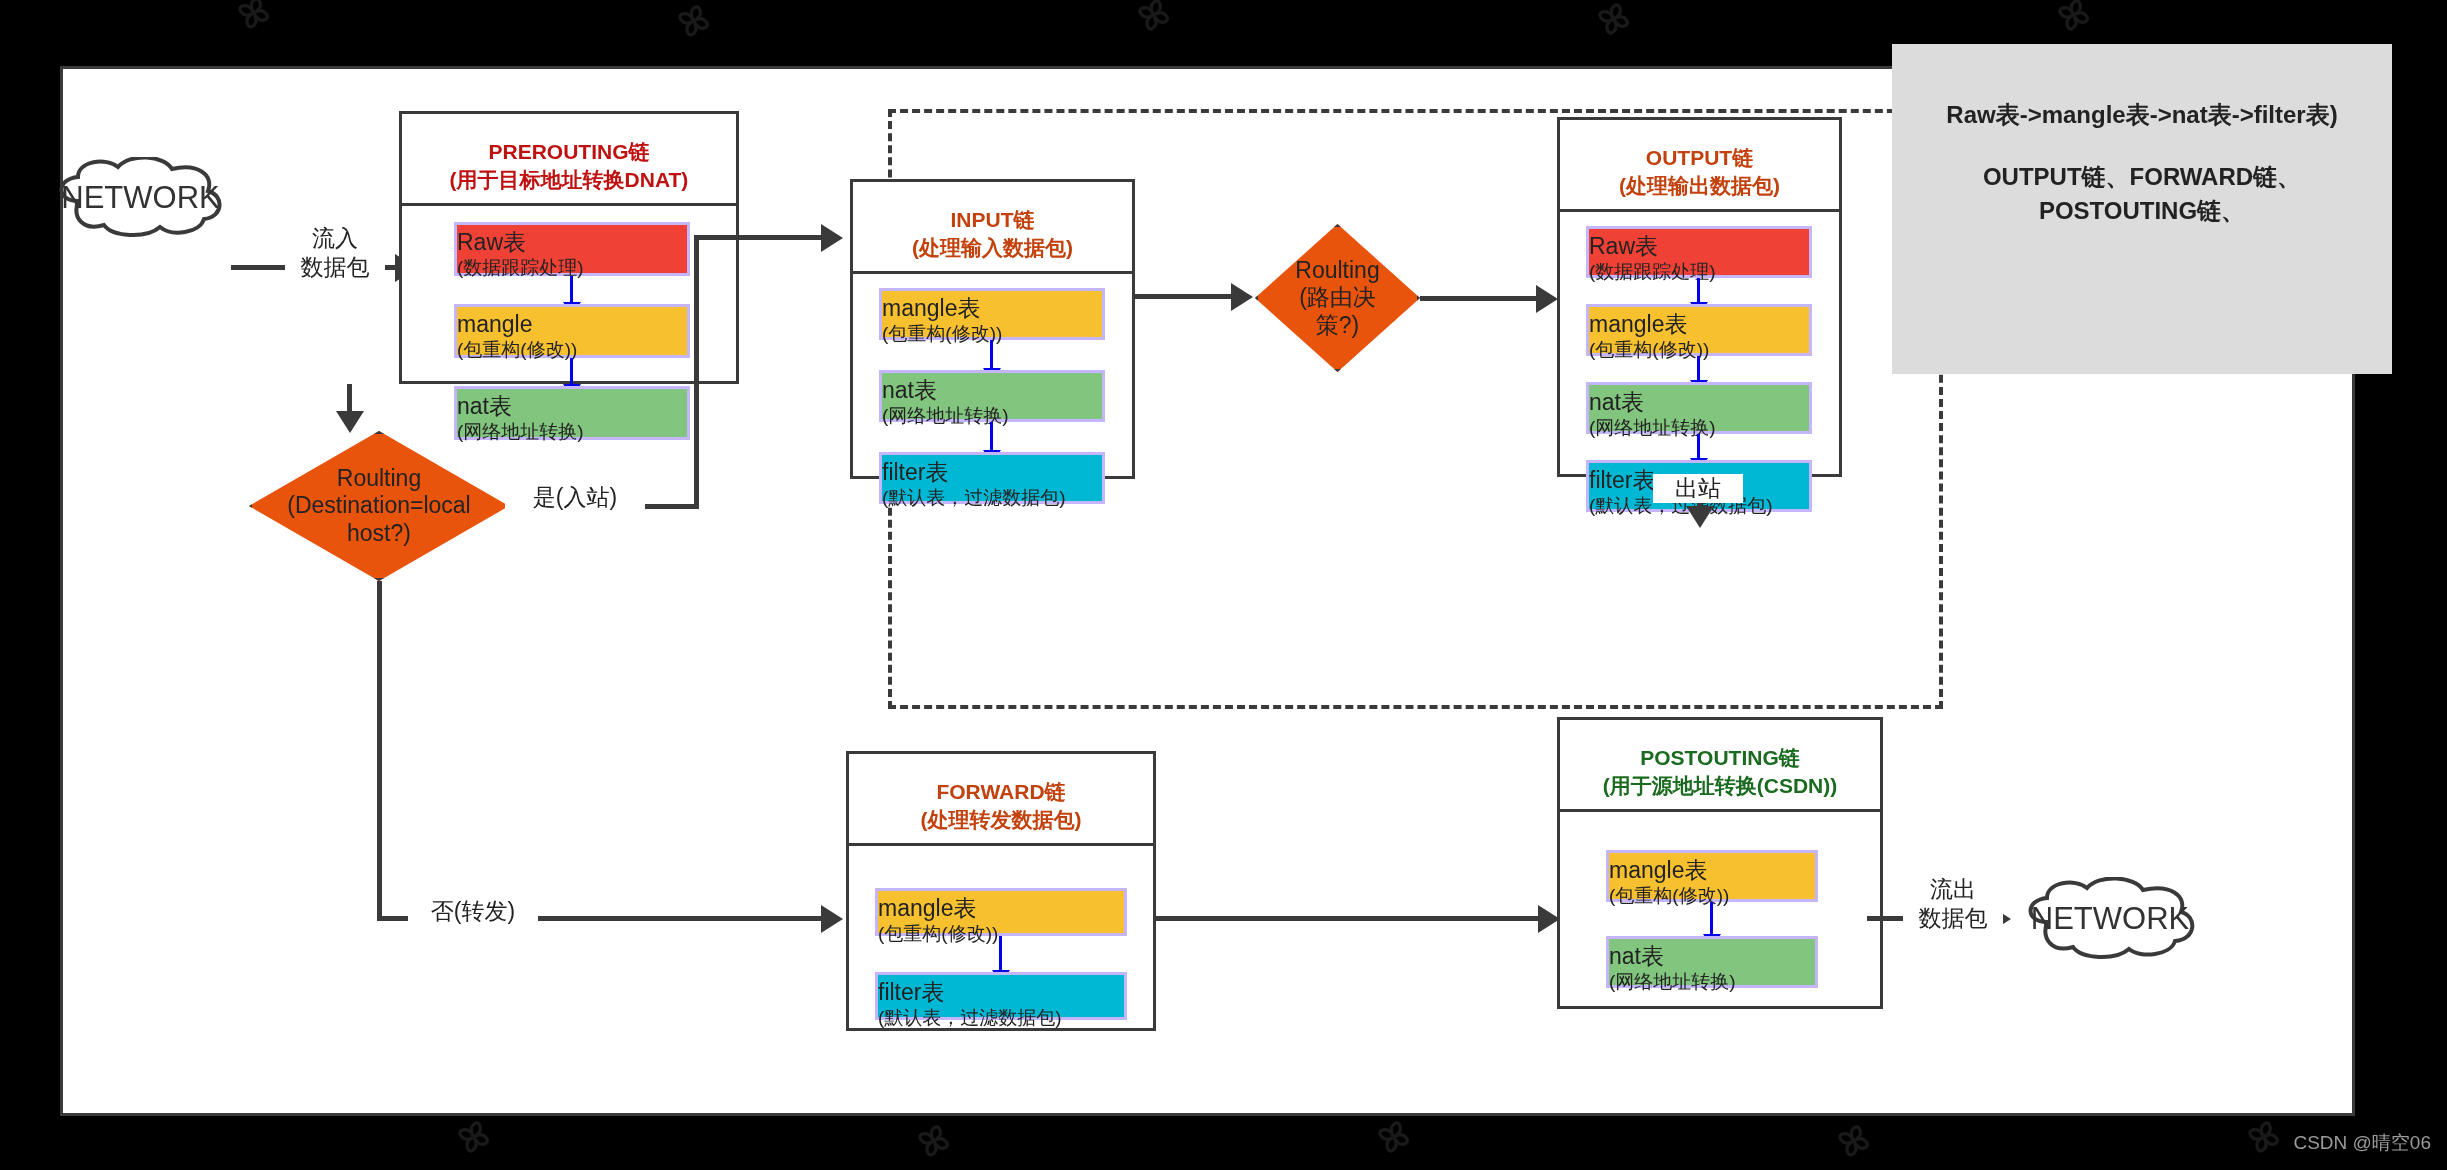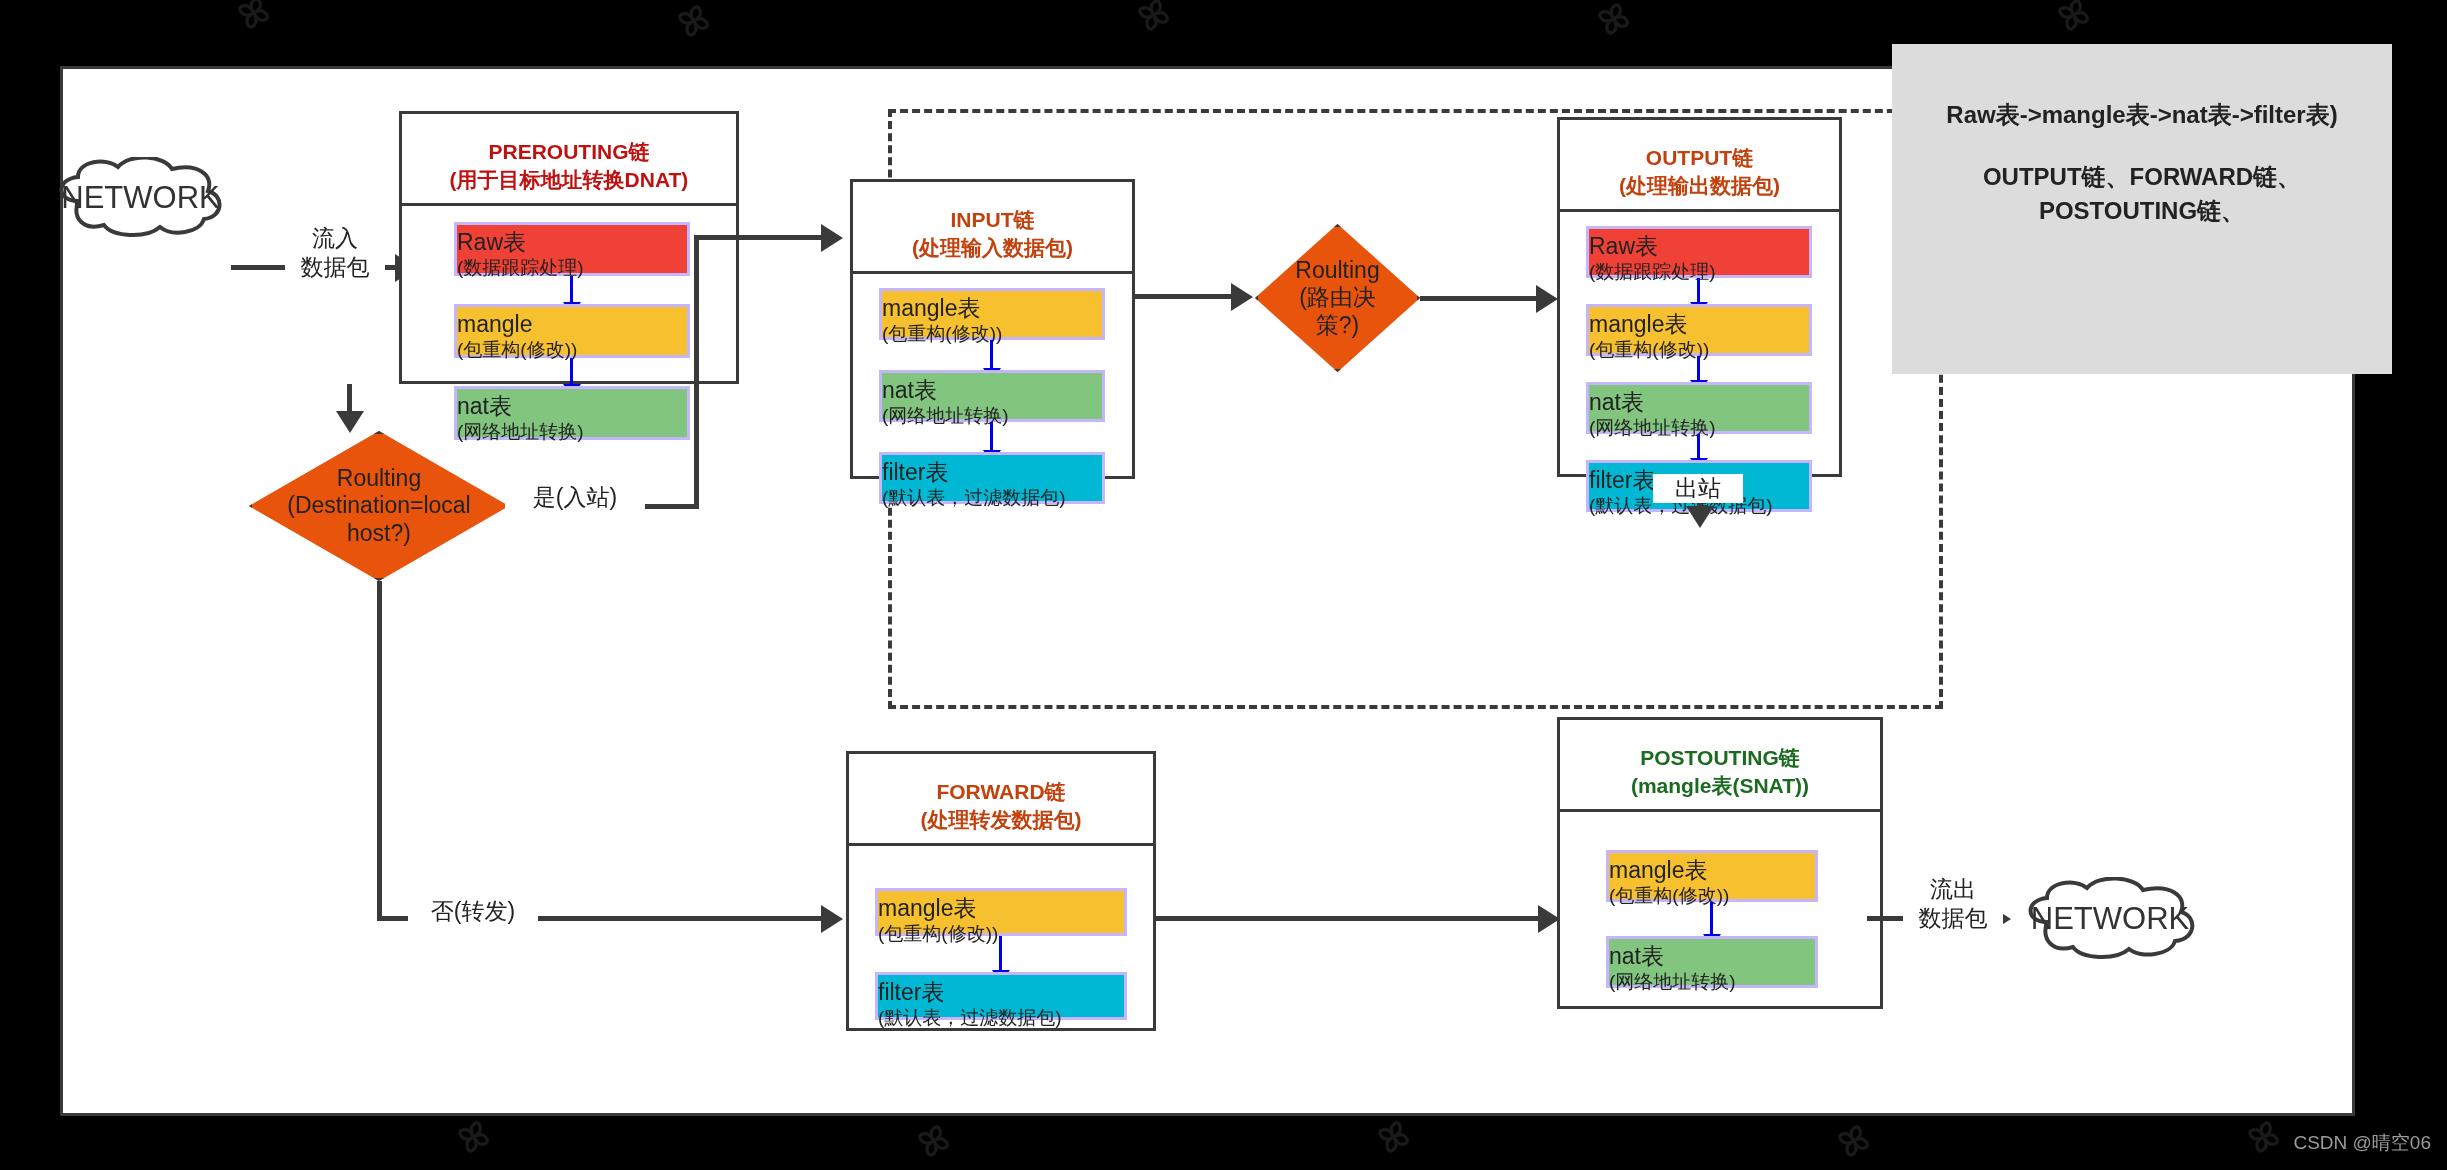--- a/index.html
+++ b/index.html
@@ -252,21 +252,21 @@
         </div>
       </div>
     </div>
 
     <div class="ln" style="left:1093px;top:847px;width:390px;height:5px;"></div>
     <div class="ah-r" style="left:1475px;top:836px;"></div>
 
     <div class="chain" style="left:1494px;top:648px;width:326px;height:292px;">
       <div class="chain-head c-green">
         <div>POSTOUTING链</div>
-        <div>(mangle表(SNAT))</div>
+        <div>(用于源地址转换(CSDN))</div>
       </div>
       <div class="chain-body">
         <div class="tbl mangle" style="left:46px;top:38px;width:212px;height:52px;">
           <span class="t1">mangle表</span>
           <span class="t2">(包重构(修改))</span>
         </div>
         <div class="barrow" style="left:150px;top:90px;height:34px;"></div>
         <div class="tbl nat" style="left:46px;top:124px;width:212px;height:52px;">
           <span class="t1">nat表</span>
           <span class="t2">(网络地址转换)</span>

